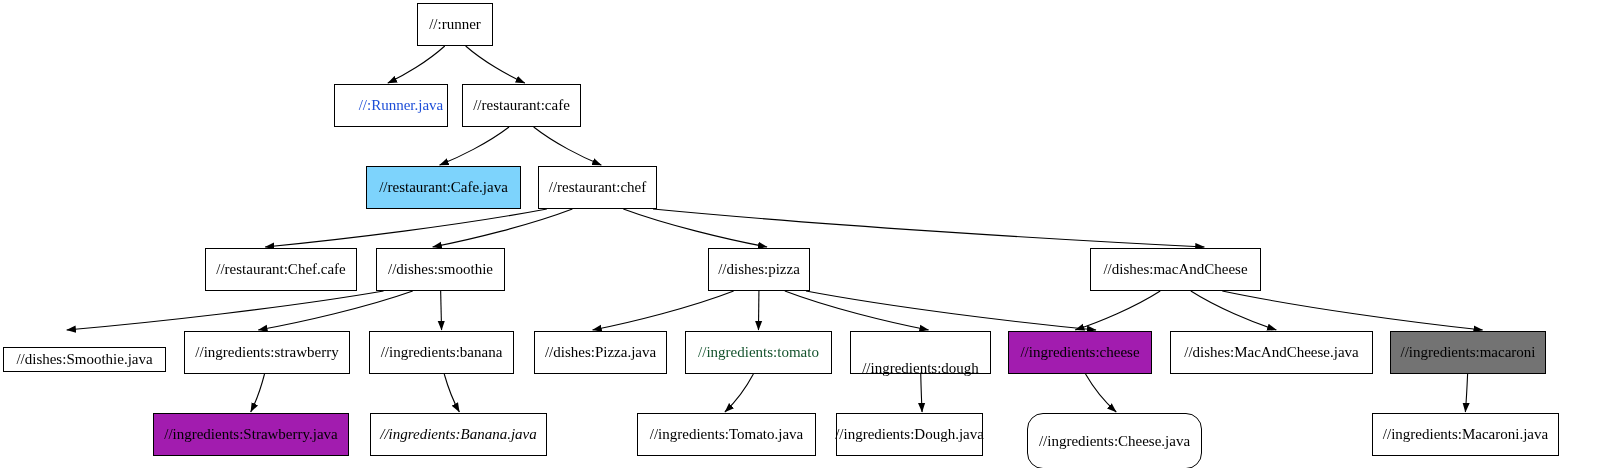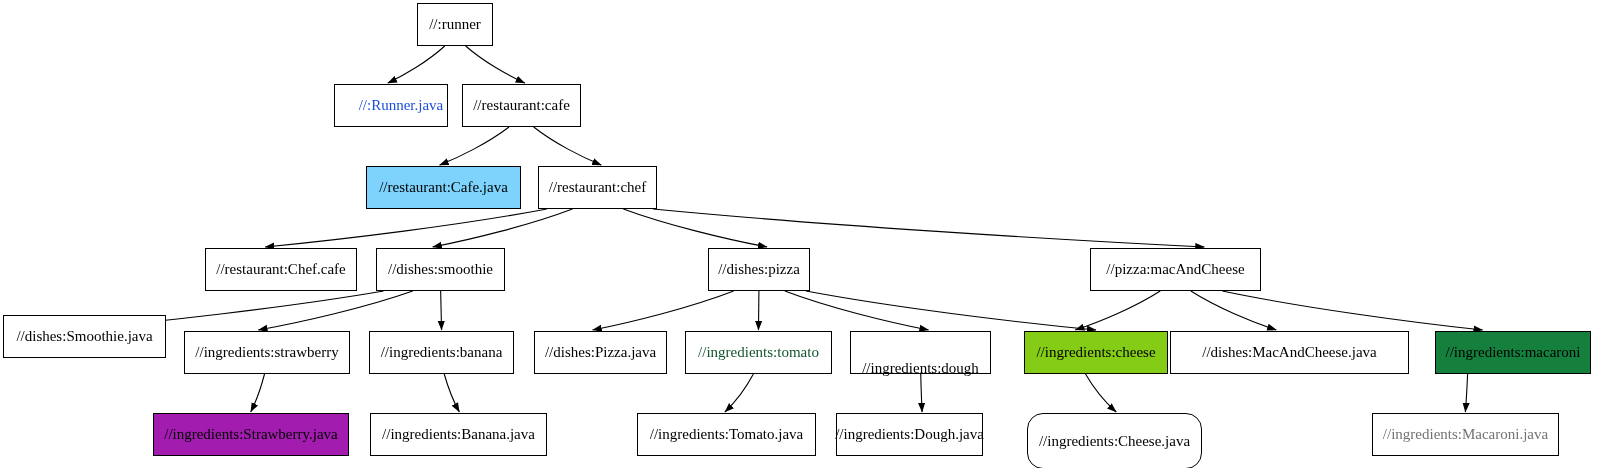--- a/index.html
+++ b/index.html
@@ -98,61 +98,61 @@
       <div class="node" style="left: 205px; top: 248px; width: 152px; height: 43px; border-color: rgb(0, 0, 0); background: rgb(255, 255, 255);">
         <span class="node-label" style="color: rgb(0, 0, 0);">//restaurant:Chef.cafe</span>
       </div>
       <div class="node" style="left: 376px; top: 248px; width: 129px; height: 43px; border-color: rgb(0, 0, 0); background: rgb(255, 255, 255);">
         <span class="node-label" style="color: rgb(0, 0, 0);">//dishes:smoothie</span>
       </div>
       <div class="node" style="left: 708px; top: 248px; width: 102px; height: 43px; border-color: rgb(0, 0, 0); background: rgb(255, 255, 255);">
         <span class="node-label" style="color: rgb(0, 0, 0);">//dishes:pizza</span>
       </div>
       <div class="node" style="left: 1090px; top: 248px; width: 171px; height: 43px; border-color: rgb(0, 0, 0); background: rgb(255, 255, 255);">
-        <span class="node-label" style="color: rgb(0, 0, 0);">//pizza:macAndCheese</span>
+        <span class="node-label" style="color: rgb(0, 0, 0);">//dishes:macAndCheese</span>
       </div>
-      <div class="node" style="left: 3px; top: 315px; width: 163px; height: 43px; border-color: rgb(0, 0, 0); background: rgb(255, 255, 255);">
+      <div class="node" style="left: 3px; top: 347px; width: 163px; height: 25px; border-color: rgb(0, 0, 0); background: rgb(255, 255, 255);">
         <span class="node-label" style="color: rgb(0, 0, 0);">//dishes:Smoothie.java</span>
       </div>
       <div class="node" style="left: 184px; top: 331px; width: 166px; height: 43px; border-color: rgb(0, 0, 0); background: rgb(255, 255, 255);">
         <span class="node-label" style="color: rgb(0, 0, 0);">//ingredients:strawberry</span>
       </div>
       <div class="node" style="left: 369px; top: 331px; width: 145px; height: 43px; border-color: rgb(0, 0, 0); background: rgb(255, 255, 255);">
         <span class="node-label" style="color: rgb(0, 0, 0);">//ingredients:banana</span>
       </div>
       <div class="node" style="left: 534px; top: 331px; width: 133px; height: 43px; border-color: rgb(0, 0, 0); background: rgb(255, 255, 255);">
         <span class="node-label" style="color: rgb(0, 0, 0);">//dishes:Pizza.java</span>
       </div>
       <div class="node" style="left: 685px; top: 331px; width: 147px; height: 43px; border-color: rgb(0, 0, 0); background: rgb(255, 255, 255);">
         <span class="node-label" style="color: #14532d;">//ingredients:tomato</span>
       </div>
       <div class="node" style="left: 850px; top: 331px; width: 141px; height: 43px; border-color: rgb(0, 0, 0); background: rgb(255, 255, 255);">
         <span class="node-label" style="color: rgb(0, 0, 0); margin-top: 32px;">//ingredients:dough</span>
       </div>
-      <div class="node" style="left: 1008px; top: 331px; width: 144px; height: 43px; border-color: rgb(0, 0, 0); background: #84cc16; margin-left: 16px;">
+      <div class="node" style="left: 1008px; top: 331px; width: 144px; height: 43px; border-color: rgb(0, 0, 0); background: #a21caf;">
         <span class="node-label" style="color: rgb(0, 0, 0);">//ingredients:cheese</span>
       </div>
-      <div class="node" style="left: 1170px; top: 331px; width: 239px; height: 43px; border-color: rgb(0, 0, 0); background: rgb(255, 255, 255);">
+      <div class="node" style="left: 1170px; top: 331px; width: 203px; height: 43px; border-color: rgb(0, 0, 0); background: rgb(255, 255, 255);">
         <span class="node-label" style="color: rgb(0, 0, 0);">//dishes:MacAndCheese.java</span>
       </div>
-      <div class="node" style="left: 1390px; top: 331px; width: 156px; height: 43px; border-color: rgb(0, 0, 0); background: #15803d; margin-left: 45px;">
+      <div class="node" style="left: 1390px; top: 331px; width: 156px; height: 43px; border-color: rgb(0, 0, 0); background: #737373;">
         <span class="node-label" style="color: rgb(0, 0, 0);">//ingredients:macaroni</span>
       </div>
       <div class="node" style="left: 153px; top: 413px; width: 196px; height: 43px; border-color: rgb(0, 0, 0); background: #a21caf;">
         <span class="node-label" style="color: rgb(0, 0, 0);">//ingredients:Strawberry.java</span>
       </div>
       <div class="node" style="left: 370px; top: 413px; width: 177px; height: 43px; border-color: rgb(0, 0, 0); background: rgb(255, 255, 255);">
-        <span class="node-label" style="color: rgb(0, 0, 0);">//ingredients:Banana.java</span>
+        <span class="node-label" style="color: rgb(0, 0, 0); font-style: italic;">//ingredients:Banana.java</span>
       </div>
       <div class="node" style="left: 637px; top: 413px; width: 179px; height: 43px; border-color: rgb(0, 0, 0); background: rgb(255, 255, 255);">
         <span class="node-label" style="color: rgb(0, 0, 0);">//ingredients:Tomato.java</span>
       </div>
       <div class="node" style="left: 836px; top: 413px; width: 147px; height: 43px; border-color: rgb(0, 0, 0); background: rgb(255, 255, 255);">
         <span class="node-label" style="color: rgb(0, 0, 0);">//ingredients:Dough.java</span>
       </div>
       <div class="node" style="left: 1027px; top: 413px; width: 175px; height: 56px; border-color: rgb(0, 0, 0); background: rgb(255, 255, 255); border-radius: 16px;">
         <span class="node-label" style="color: rgb(0, 0, 0);">//ingredients:Cheese.java</span>
       </div>
       <div class="node" style="left: 1372px; top: 413px; width: 187px; height: 43px; border-color: rgb(0, 0, 0); background: rgb(255, 255, 255);">
-        <span class="node-label" style="color: #737373;">//ingredients:Macaroni.java</span>
+        <span class="node-label" style="color: #000000;">//ingredients:Macaroni.java</span>
       </div>
     </div>
 </div>
 
 </body></html>

